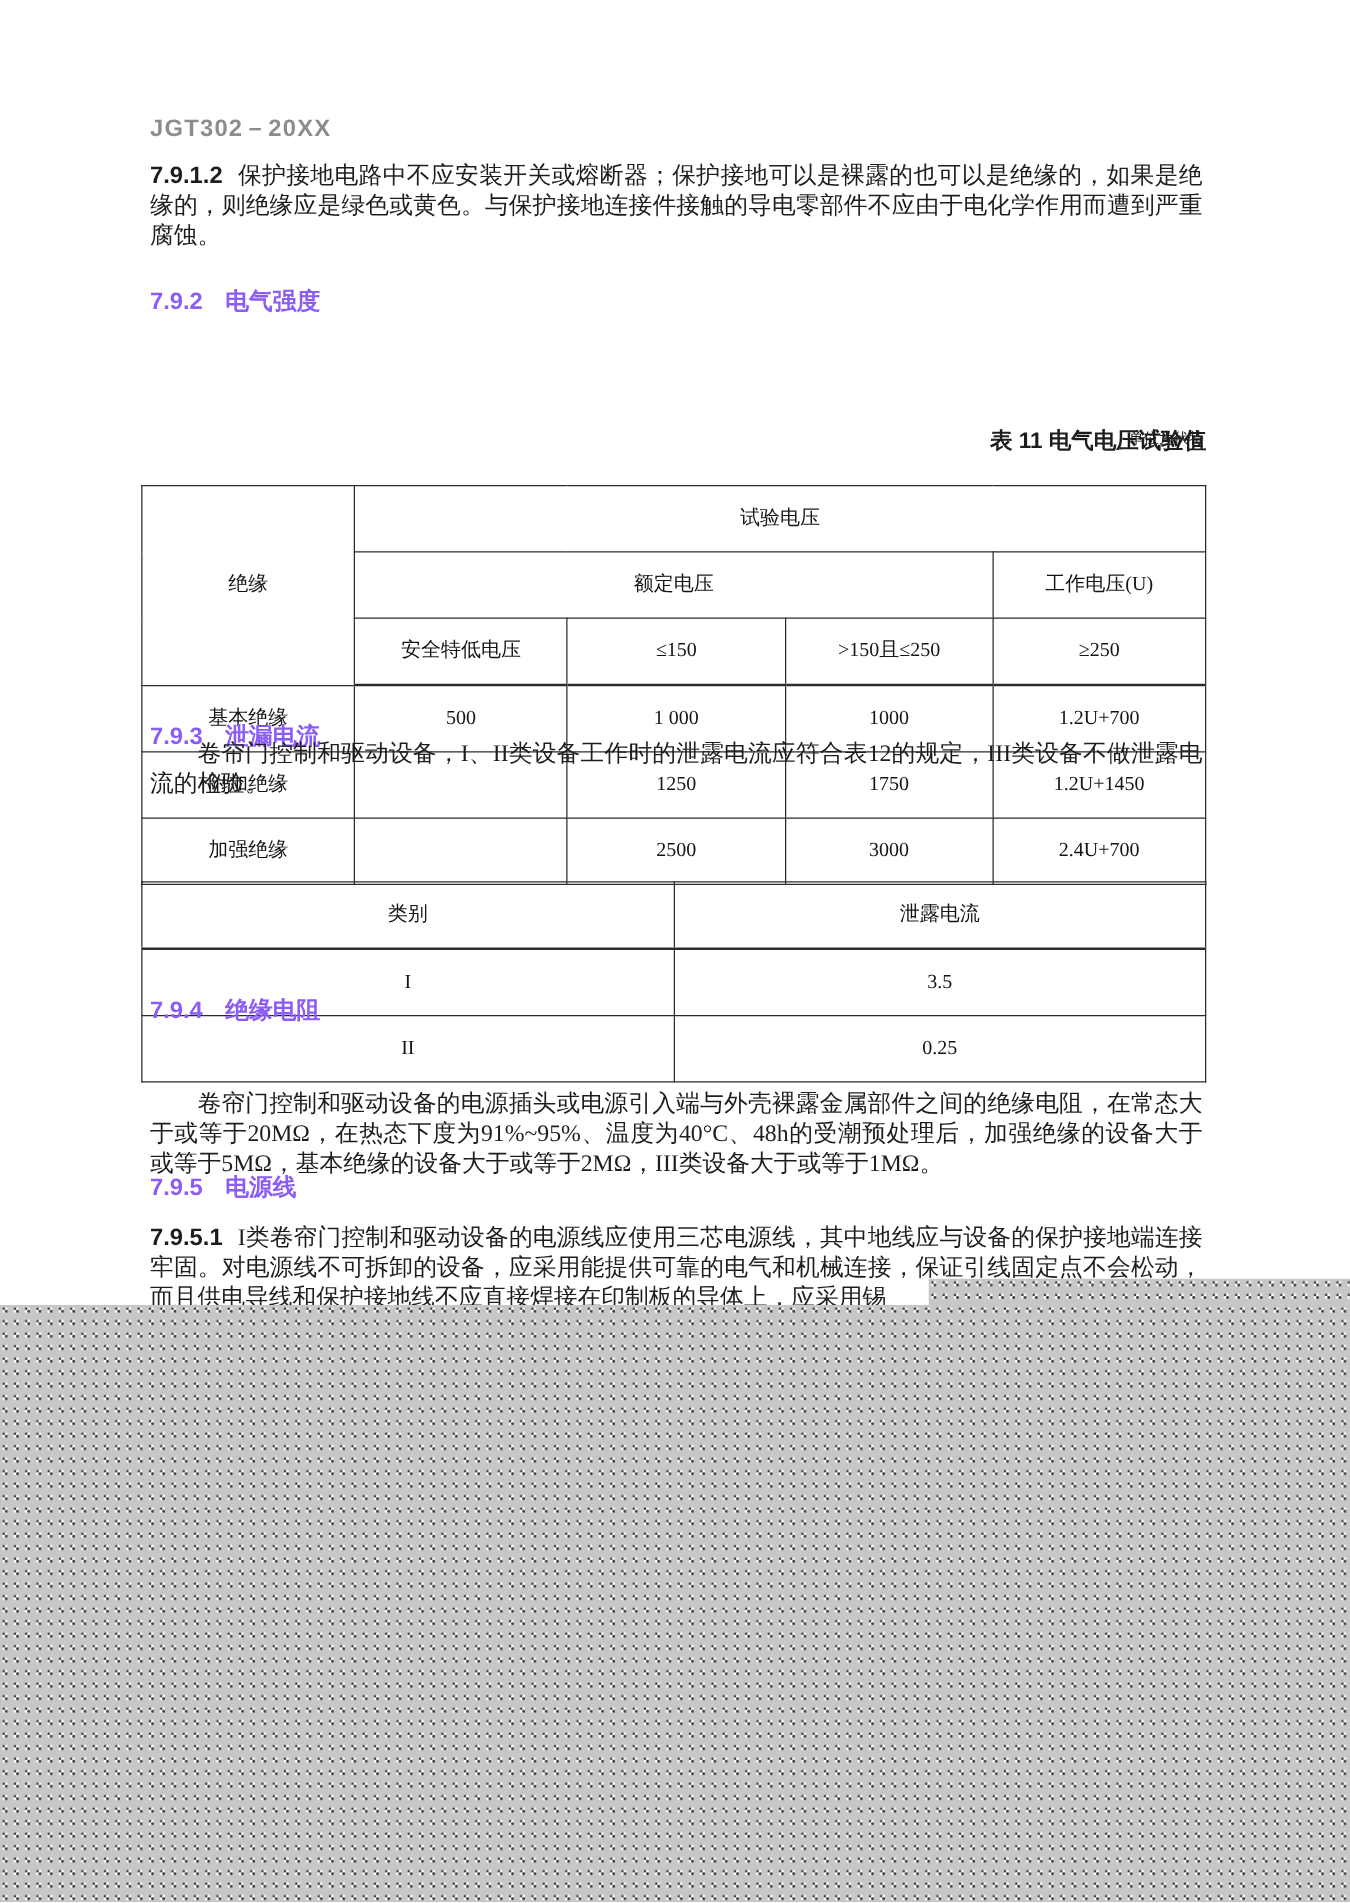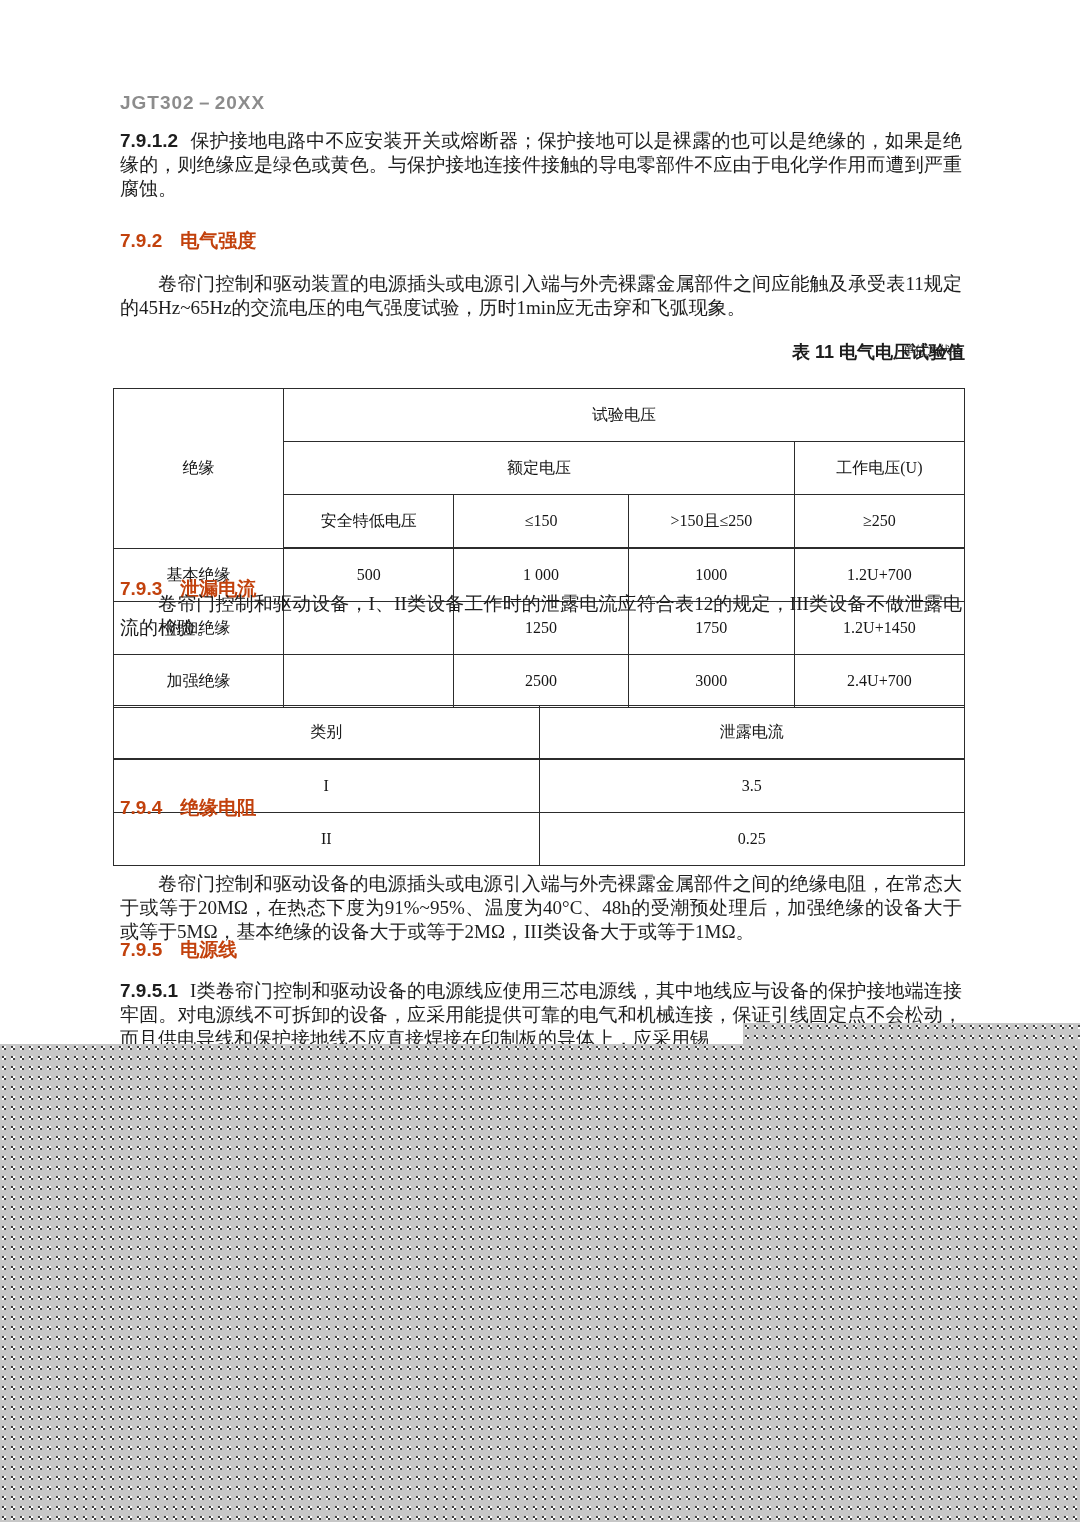--- a/index.html
+++ b/index.html
@@ -25,21 +25,21 @@
     text-align:justify;
   }
   .para .secnum {
     font-family:"Liberation Sans","DejaVu Sans",sans-serif;
     font-weight:bold; margin-right:12px;
   }
   .indent { text-indent:38px; }
   .heading {
     position:absolute; left:120px;
     font-family:"Liberation Sans","DejaVu Sans",sans-serif;
-    font-weight:bold; font-size:19px; color:#c2410c;
+    font-weight:bold; font-size:19px; color:#8b5cf6;
   }
   .heading .num { margin-right:18px; }
   .caption-row { position:absolute; left:113px; width:852px; height:22px; }
   .caption {
     text-align:right;
     font-family:"Liberation Sans","DejaVu Sans",sans-serif;
     font-weight:bold; font-size:18px;
   }
   .unit {
     position:absolute; right:2px; top:2px;
@@ -74,21 +74,20 @@
 <body>
 
 <div class="page">
 
   <div class="doc-code">JGT302－20XX</div>
 
   <p class="para" style="top:129px"><span class="secnum">7.9.1.2</span><span>保护接地电路中不应安装开关或熔断器；保护接地可以是裸露的也可以是绝缘的，如果是绝缘的，则绝缘应是绿色或黄色。与保护接地连接件接触的导电零部件不应由于电化学作用而遭到严重腐蚀。</span></p>
 
   <div class="heading" style="top:228px"><span class="num">7.9.2</span><span>电气强度</span></div>
 
-  <p class="para indent" style="top:272px"><span>卷帘门控制和驱动装置的电源插头或电源引入端与外壳裸露金属部件之间应能触及承受表11规定的45Hz~65Hz的交流电压的电气强度试验，历时1min应无击穿和飞弧现象。</span></p>
 
   <div class="caption-row" style="top:340px">
     <div class="caption">表 11 电气电压试验值</div>
     <div class="unit">单位为伏特</div>
   </div>
 
   <table class="doc-table" style="top:388px">
     <colgroup>
       <col style="width:20%">
         <col style="width:20%">

